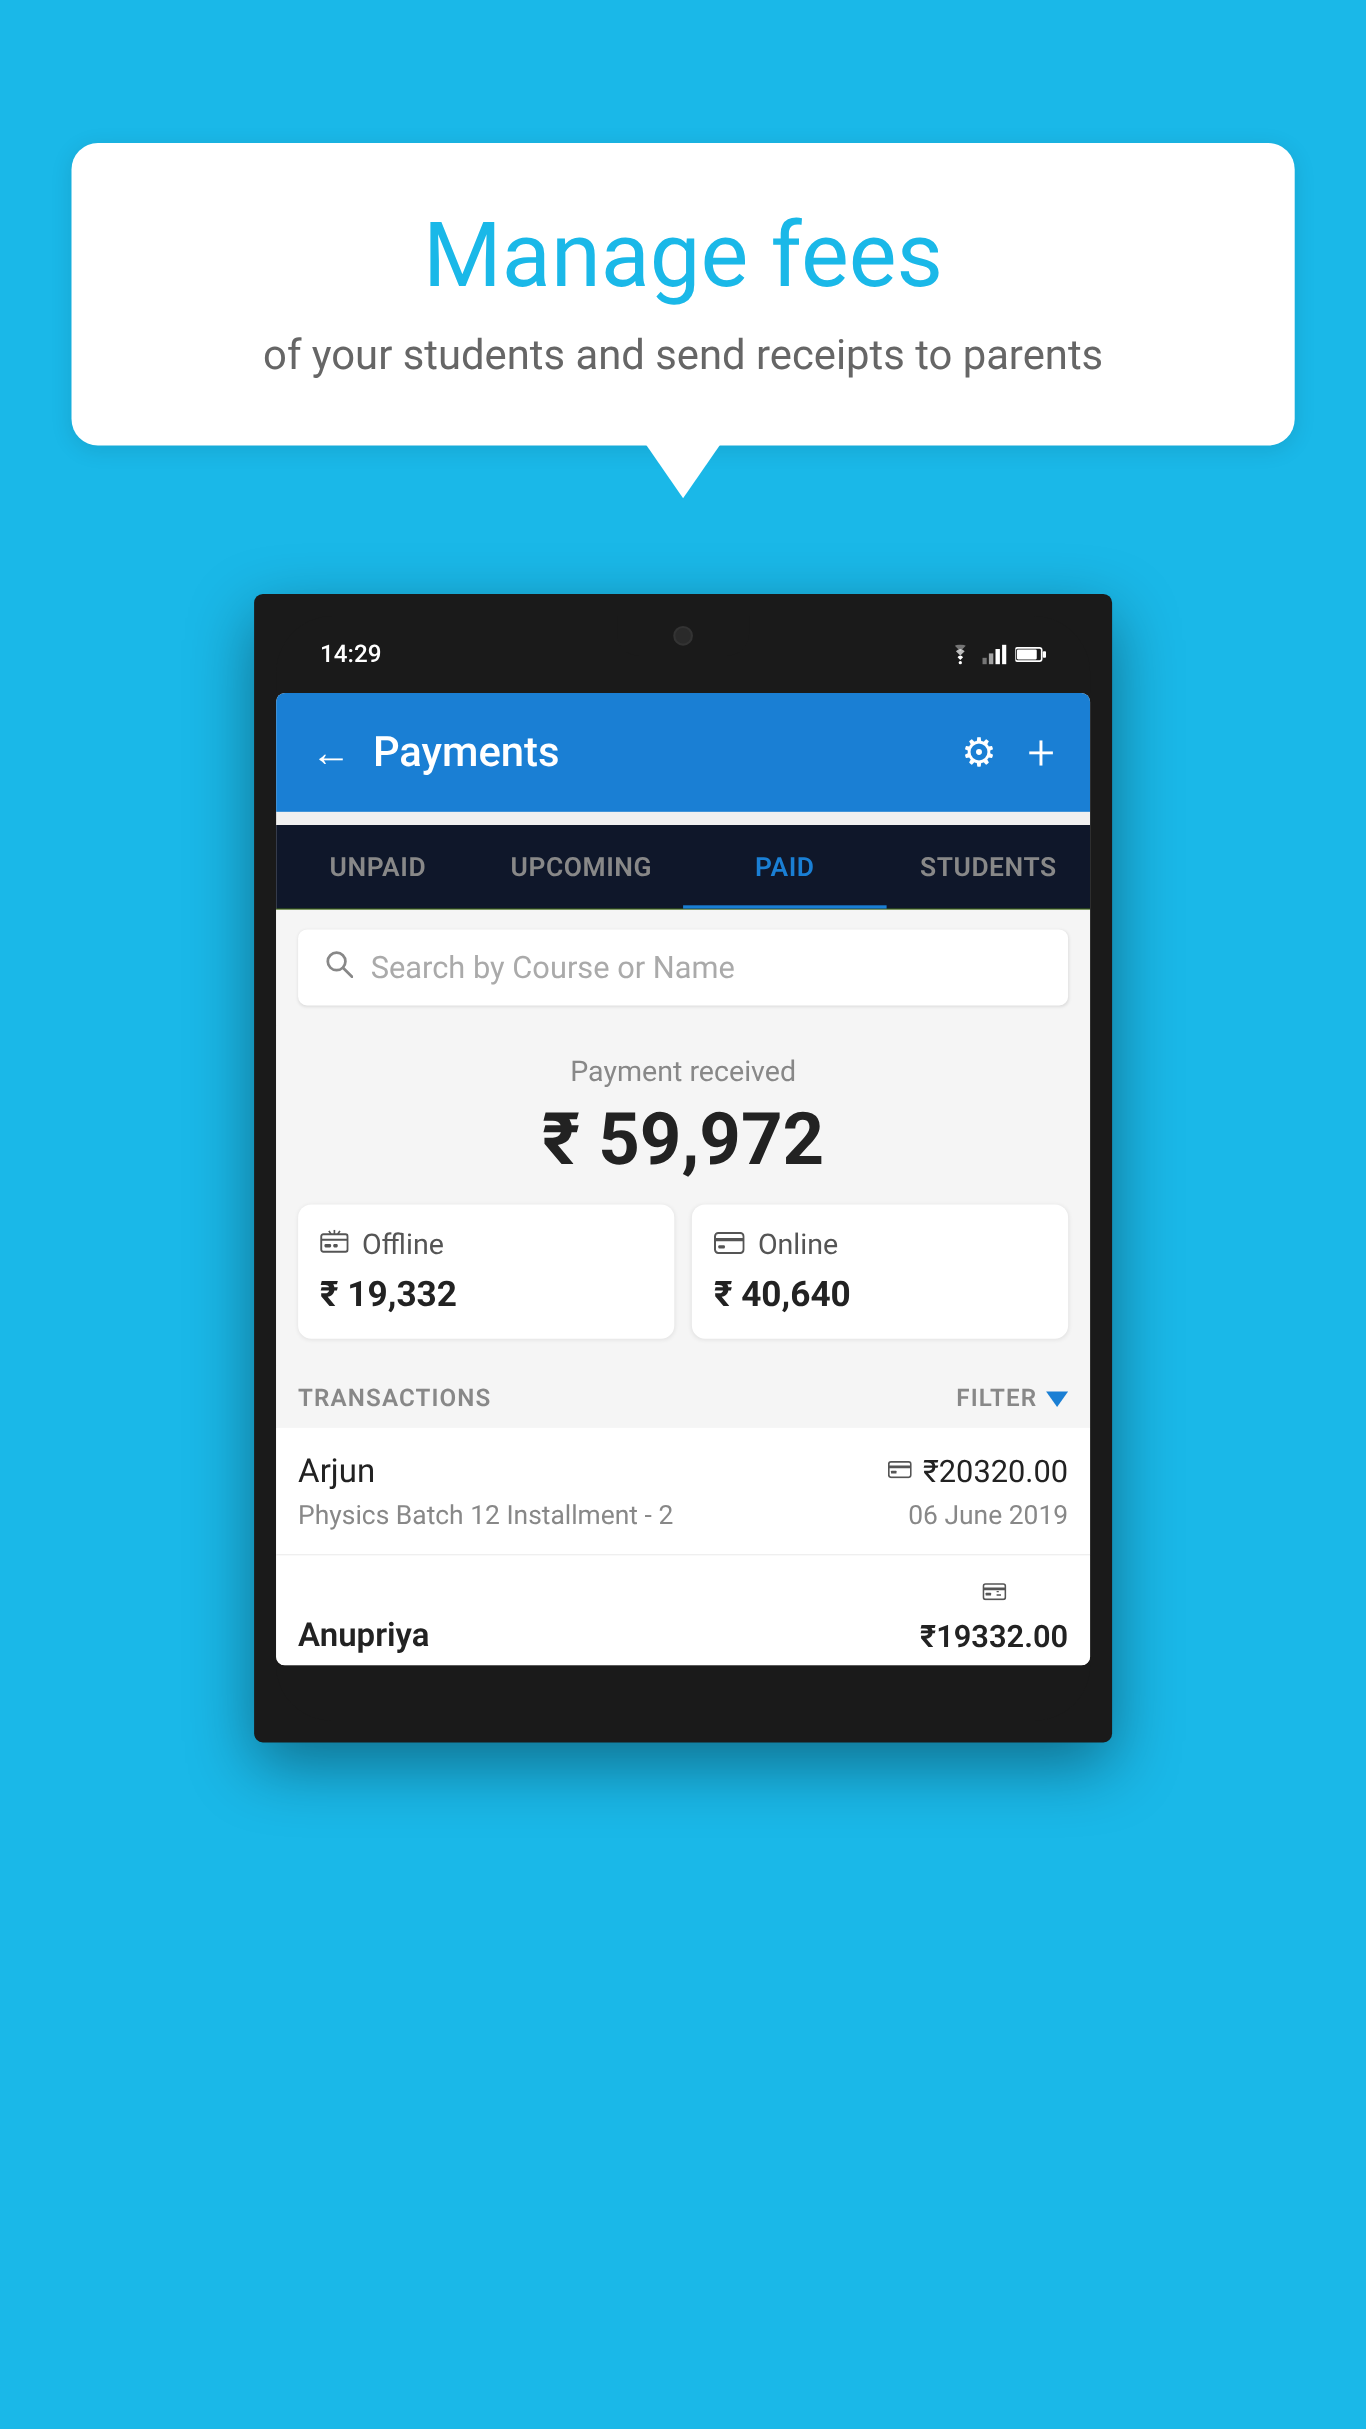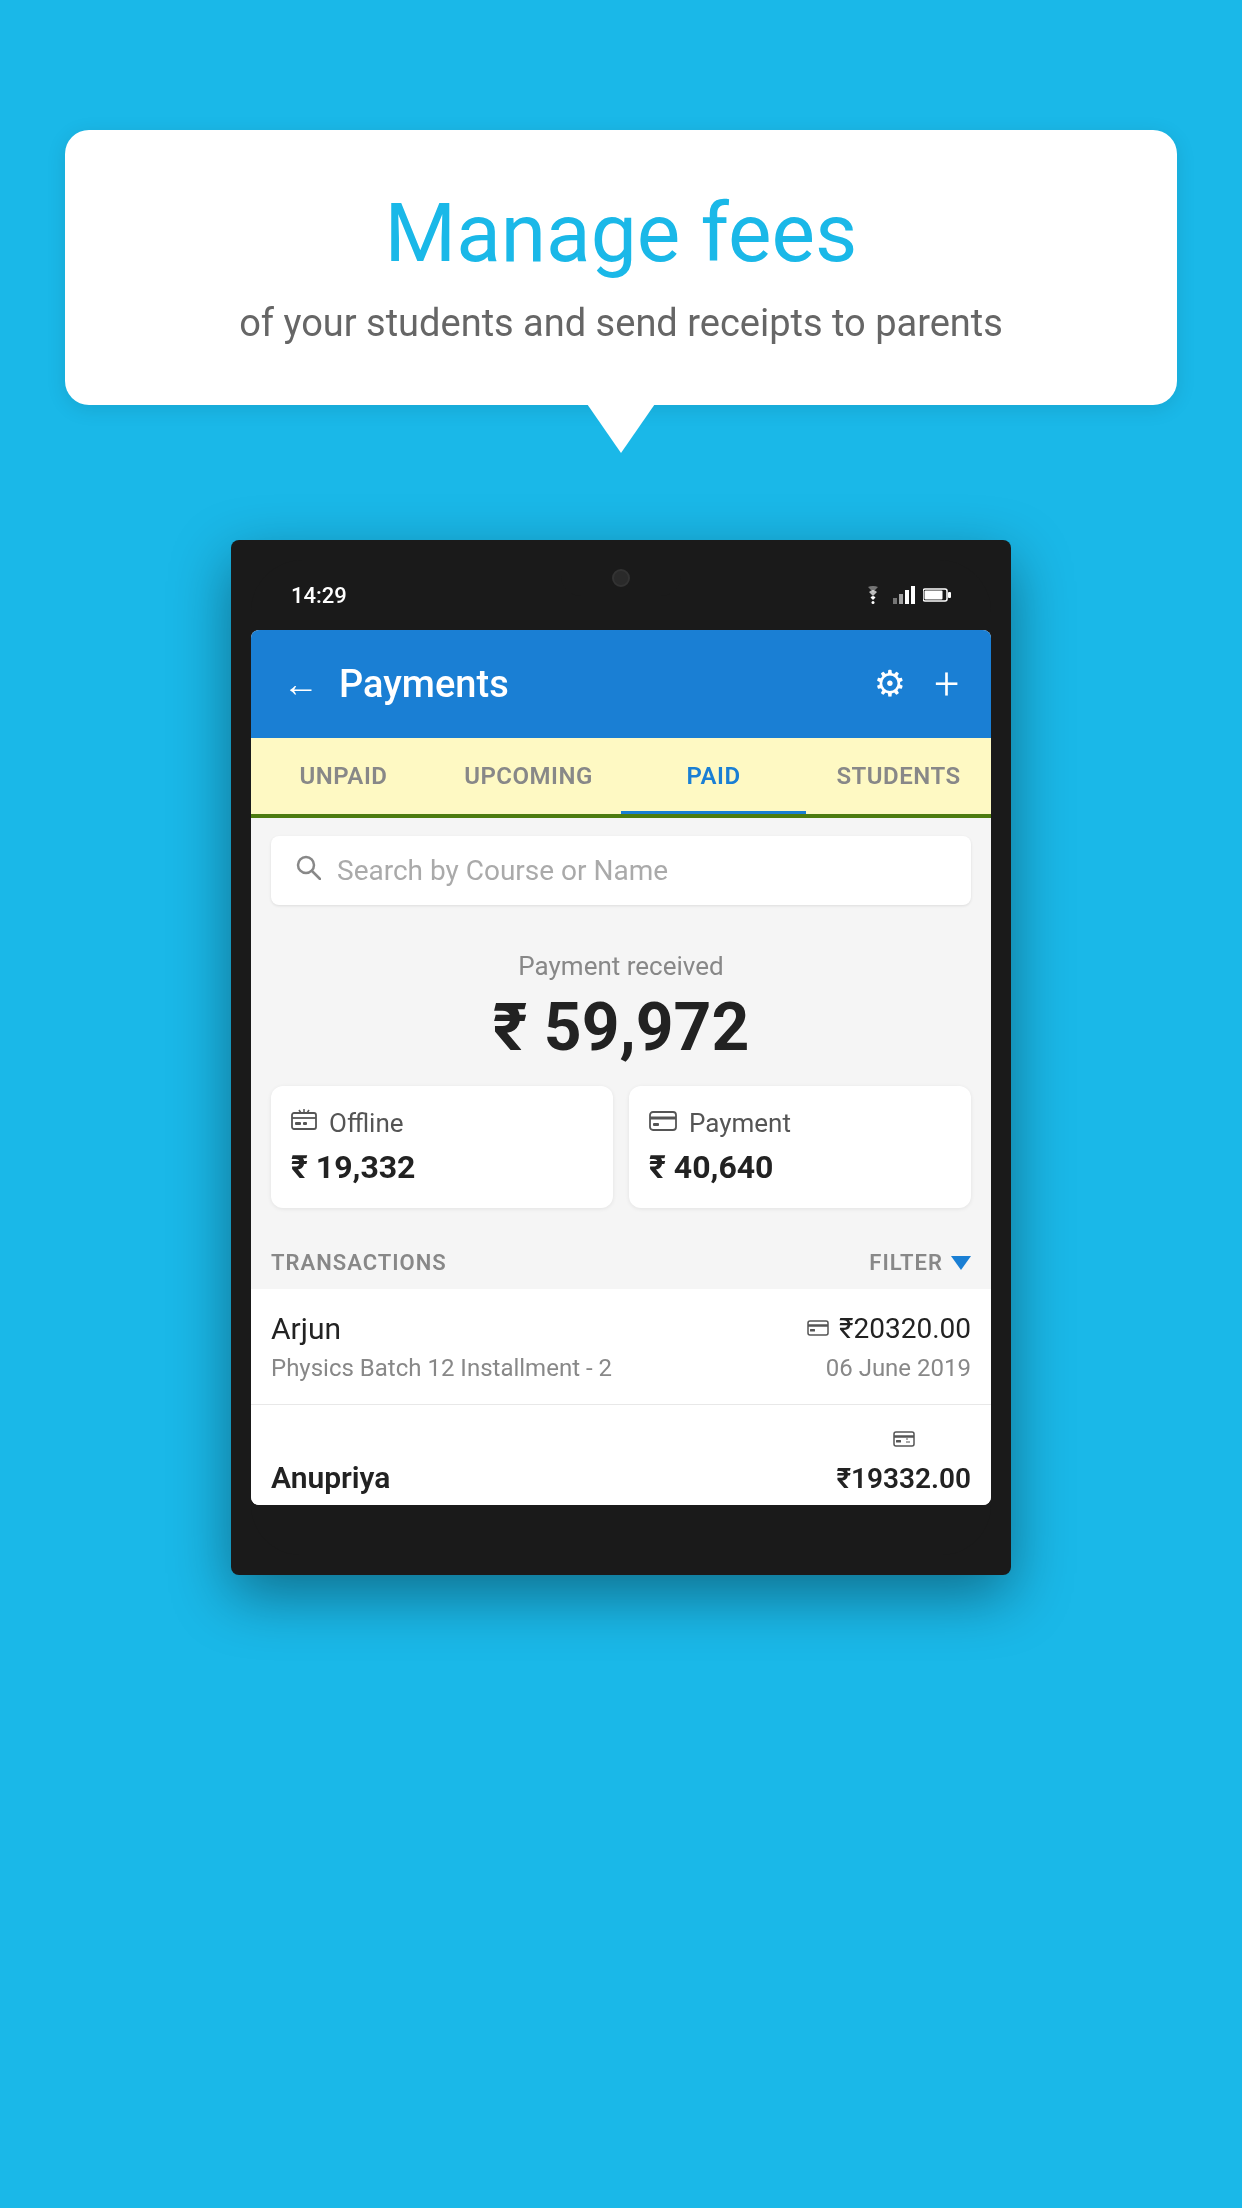--- a/index.html
+++ b/index.html
@@ -165,23 +165,24 @@
     }
 
     .plus-icon {
       color: white;
       font-size: 44px;
       font-weight: 300;
     }
 
     
     .tabs-bar {
-      background: #fef9c3;
-      display: flex;
-      border-bottom: 4px solid #4d7c0f;
+      background: #0f172a;
+      display: flex;
+      border-bottom: 1px solid #4d7c0f;
+      margin-top: 12px;
     }
 
     .tab-item {
       flex: 1;
       padding: 24px 10px;
       text-align: center;
       font-size: 24px;
       font-weight: 600;
       color: #888;
       letter-spacing: 0.5px;
@@ -511,21 +512,21 @@
 
           <div class="payment-card">
             <div class="card-top">
               <span class="card-icon">
                 <svg width="28" height="20" viewBox="0 0 28 20" fill="none">
                   <rect x="1" y="1" width="26" height="18" rx="3" stroke="#555" stroke-width="1.8" fill="none"></rect>
                   <line x1="1" y1="7" x2="27" y2="7" stroke="#555" stroke-width="3"></line>
                   <rect x="4" y="12" width="6" height="3" rx="1" fill="#555"></rect>
                 </svg>
               </span>
-              <span class="card-label">Payment</span>
+              <span class="card-label">Online</span>
             </div>
             <div class="card-amount">₹ 40,640</div>
           </div>
         </div>
       </div>
 
       <div class="transactions-header">
         <span class="transactions-label">TRANSACTIONS</span>
         <div class="filter-btn">
           <span>FILTER</span>

